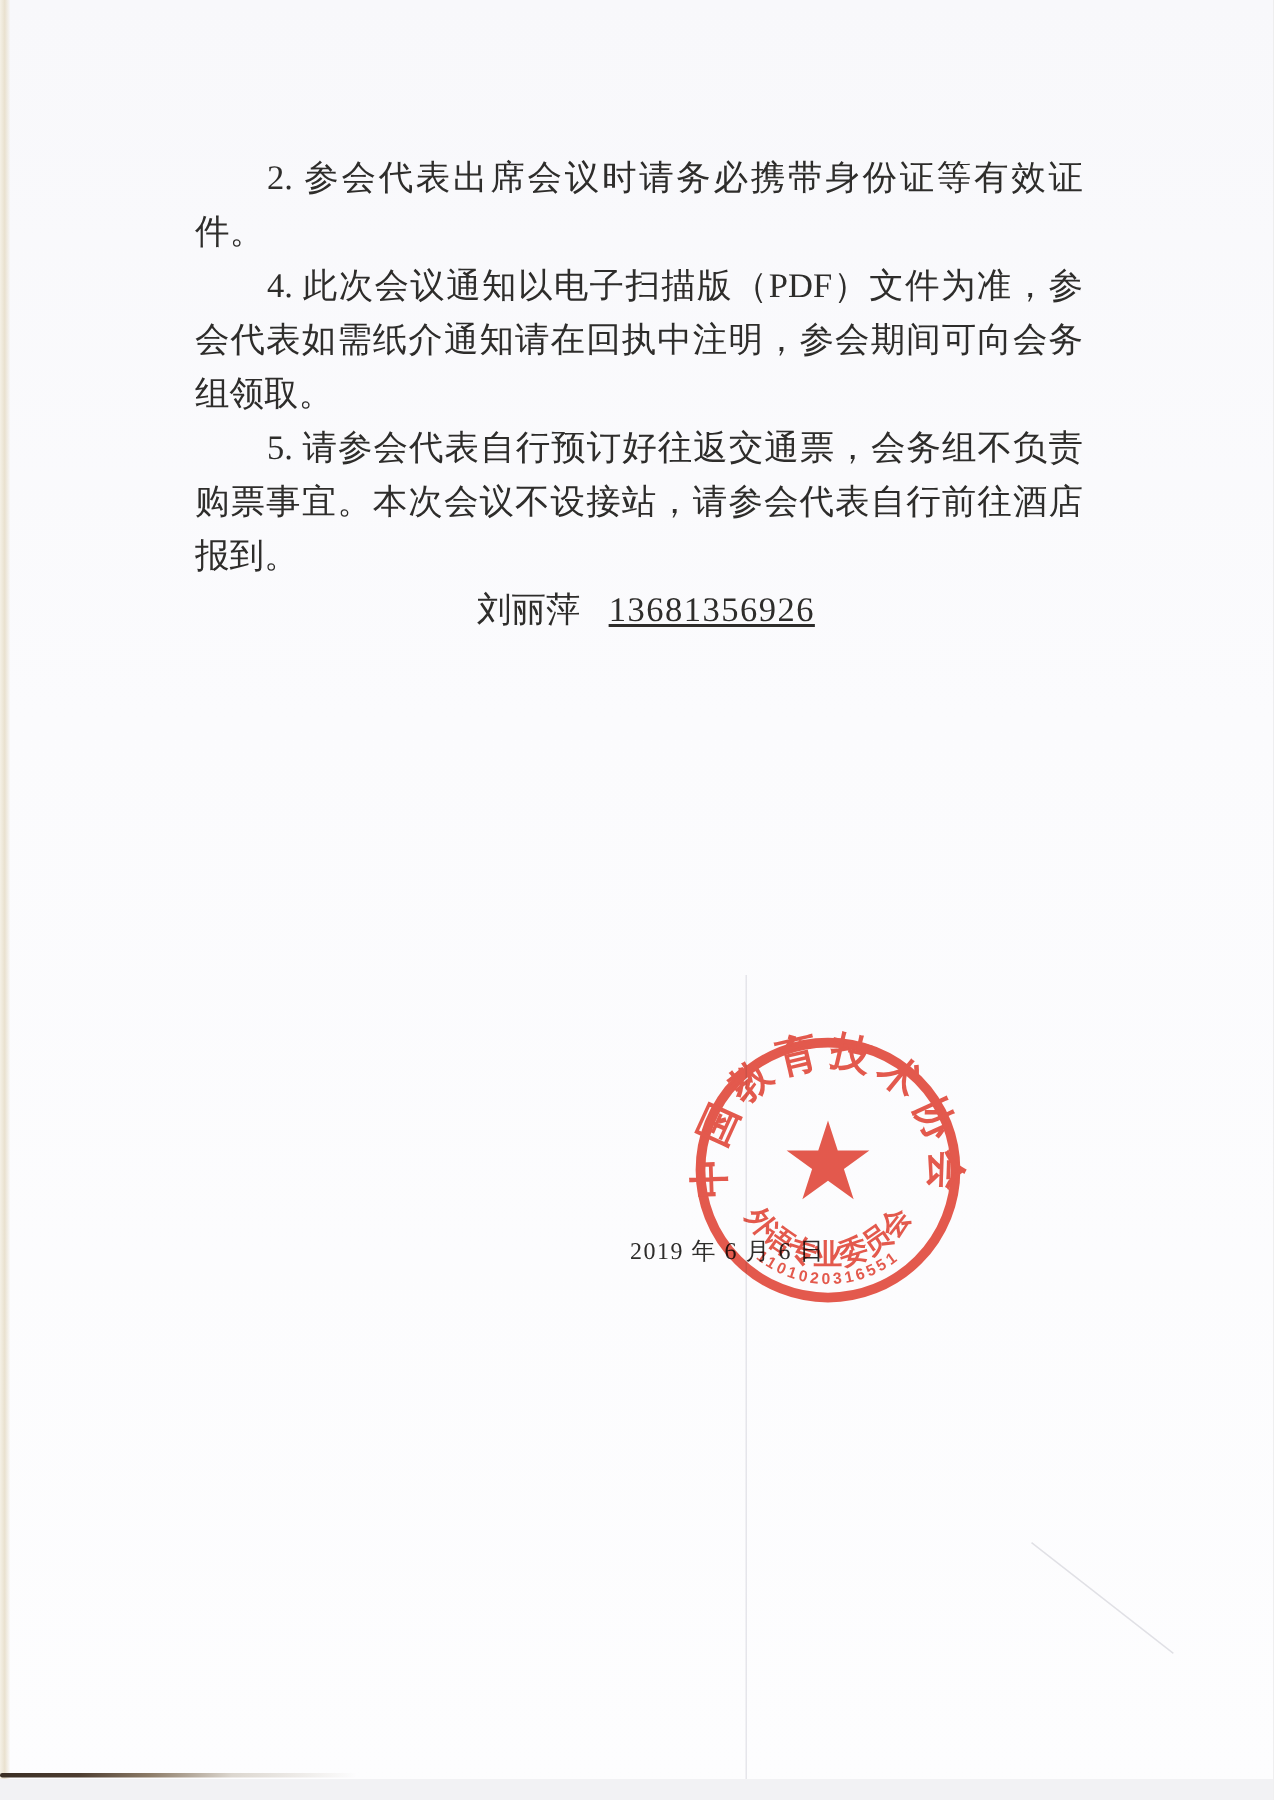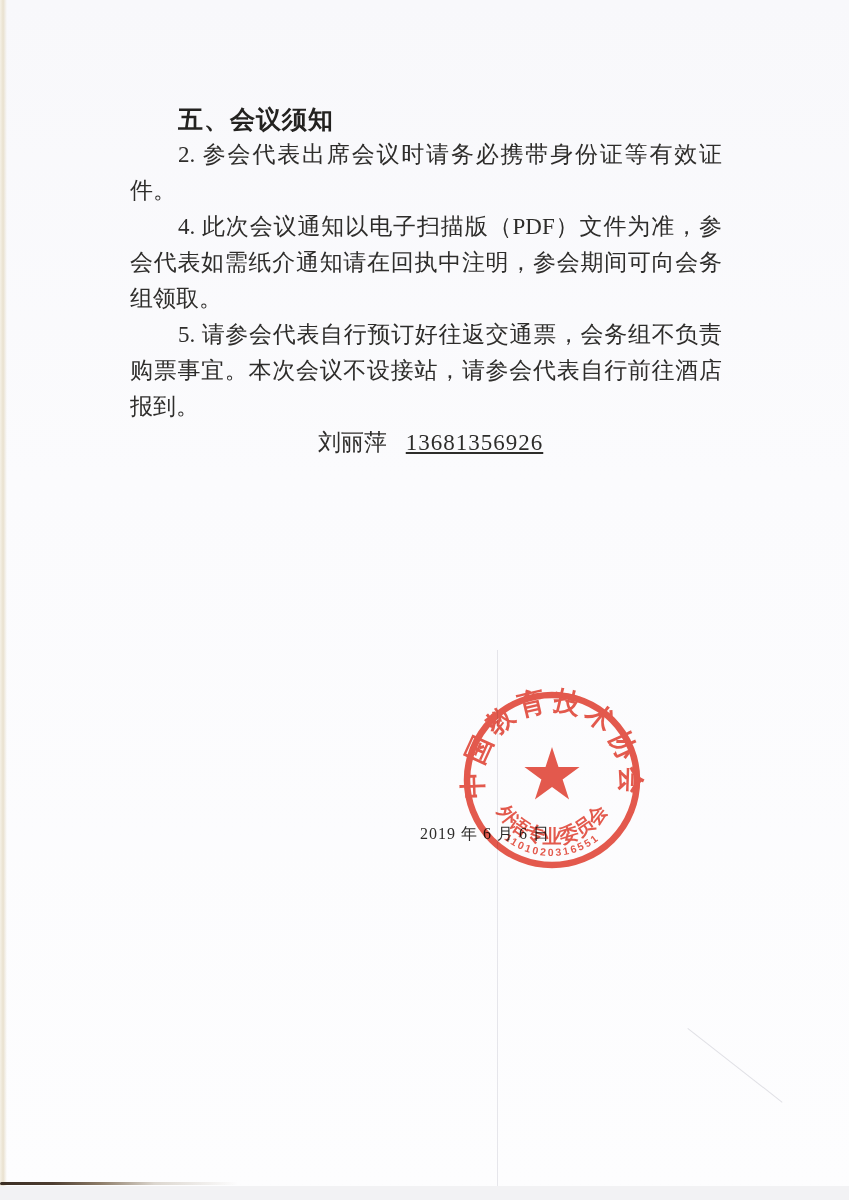--- a/index.html
+++ b/index.html
@@ -68,21 +68,20 @@
 </head>
 <body>
 
 <div class="page">
 
   <div class="edge-left"></div>
   <div class="crease-v"></div>
   <div class="crease-d"></div>
 
   <div class="content">
-    <p class="heading">五、会议须知</p>
     <p>2. 参会代表出席会议时请务必携带身份证等有效证件。</p>
     <p>4. 此次会议通知以电子扫描版（PDF）文件为准，参会代表如需纸介通知请在回执中注明，参会期间可向会务组领取。</p>
     <p>5. 请参会代表自行预订好往返交通票，会务组不负责购票事宜。本次会议不设接站，请参会代表自行前往酒店报到。</p>
     <p class="contact-row2">
       <span>刘丽萍</span>
       <span class="phone">13681356926</span>
     </p>
   </div>
 
   <div class="sig-date">2019 年 6 月 6 日</div>

